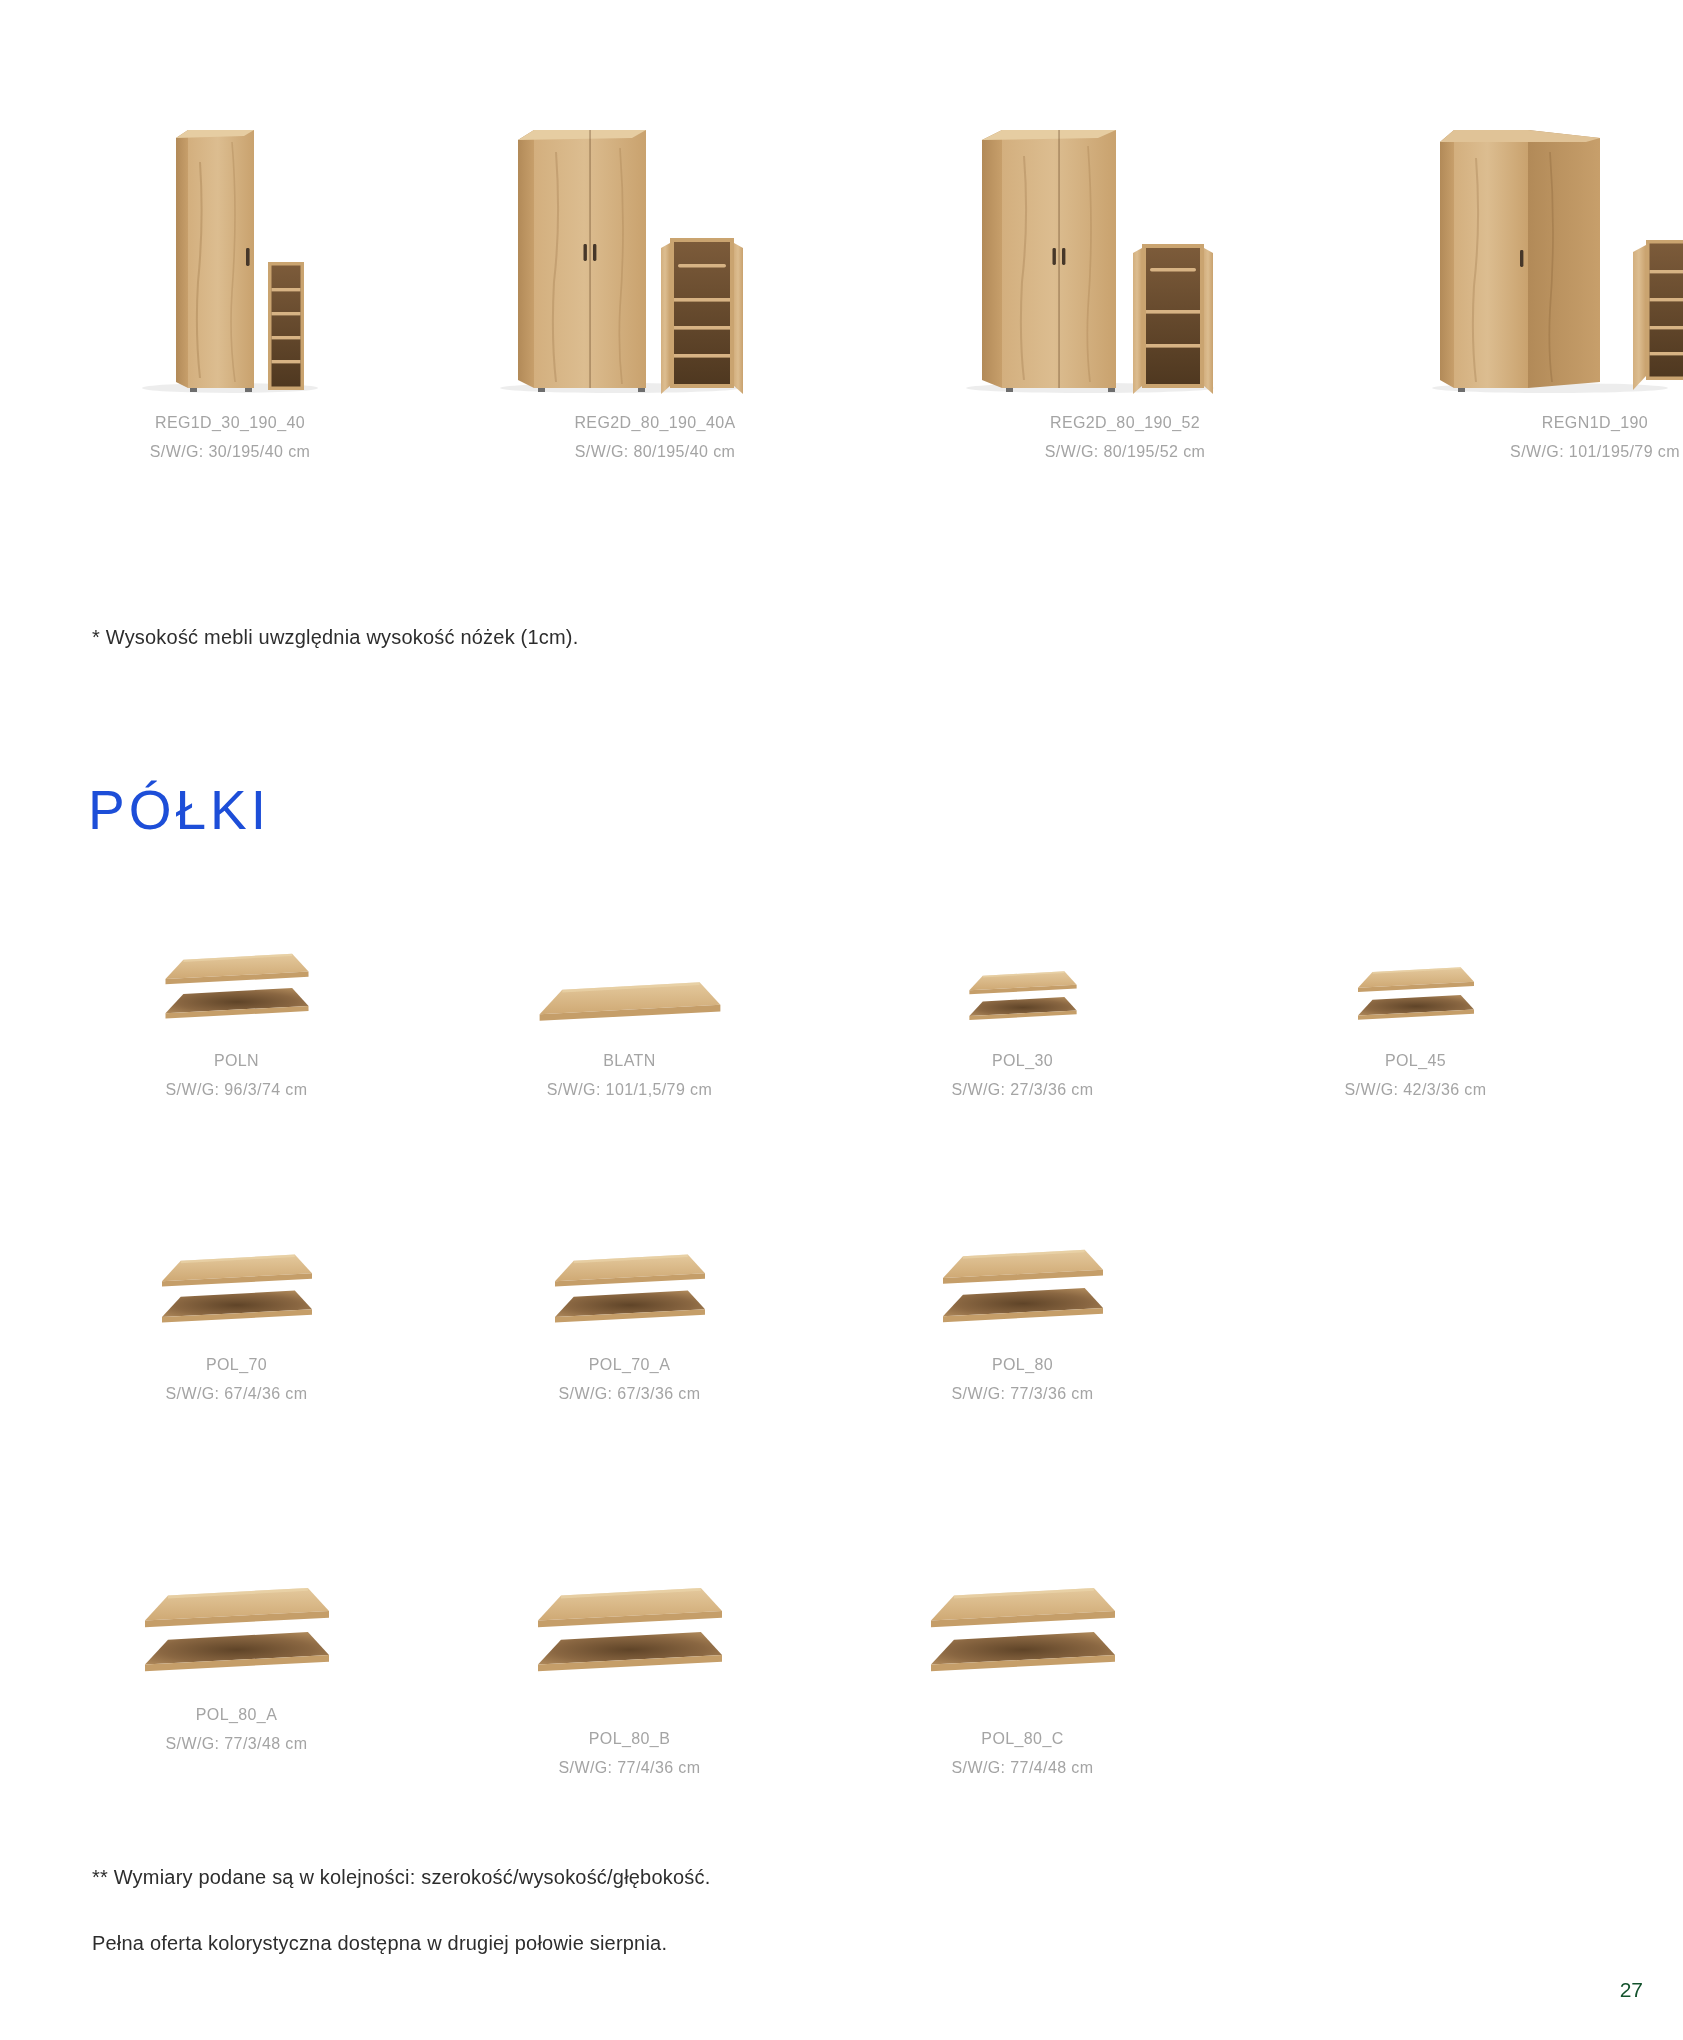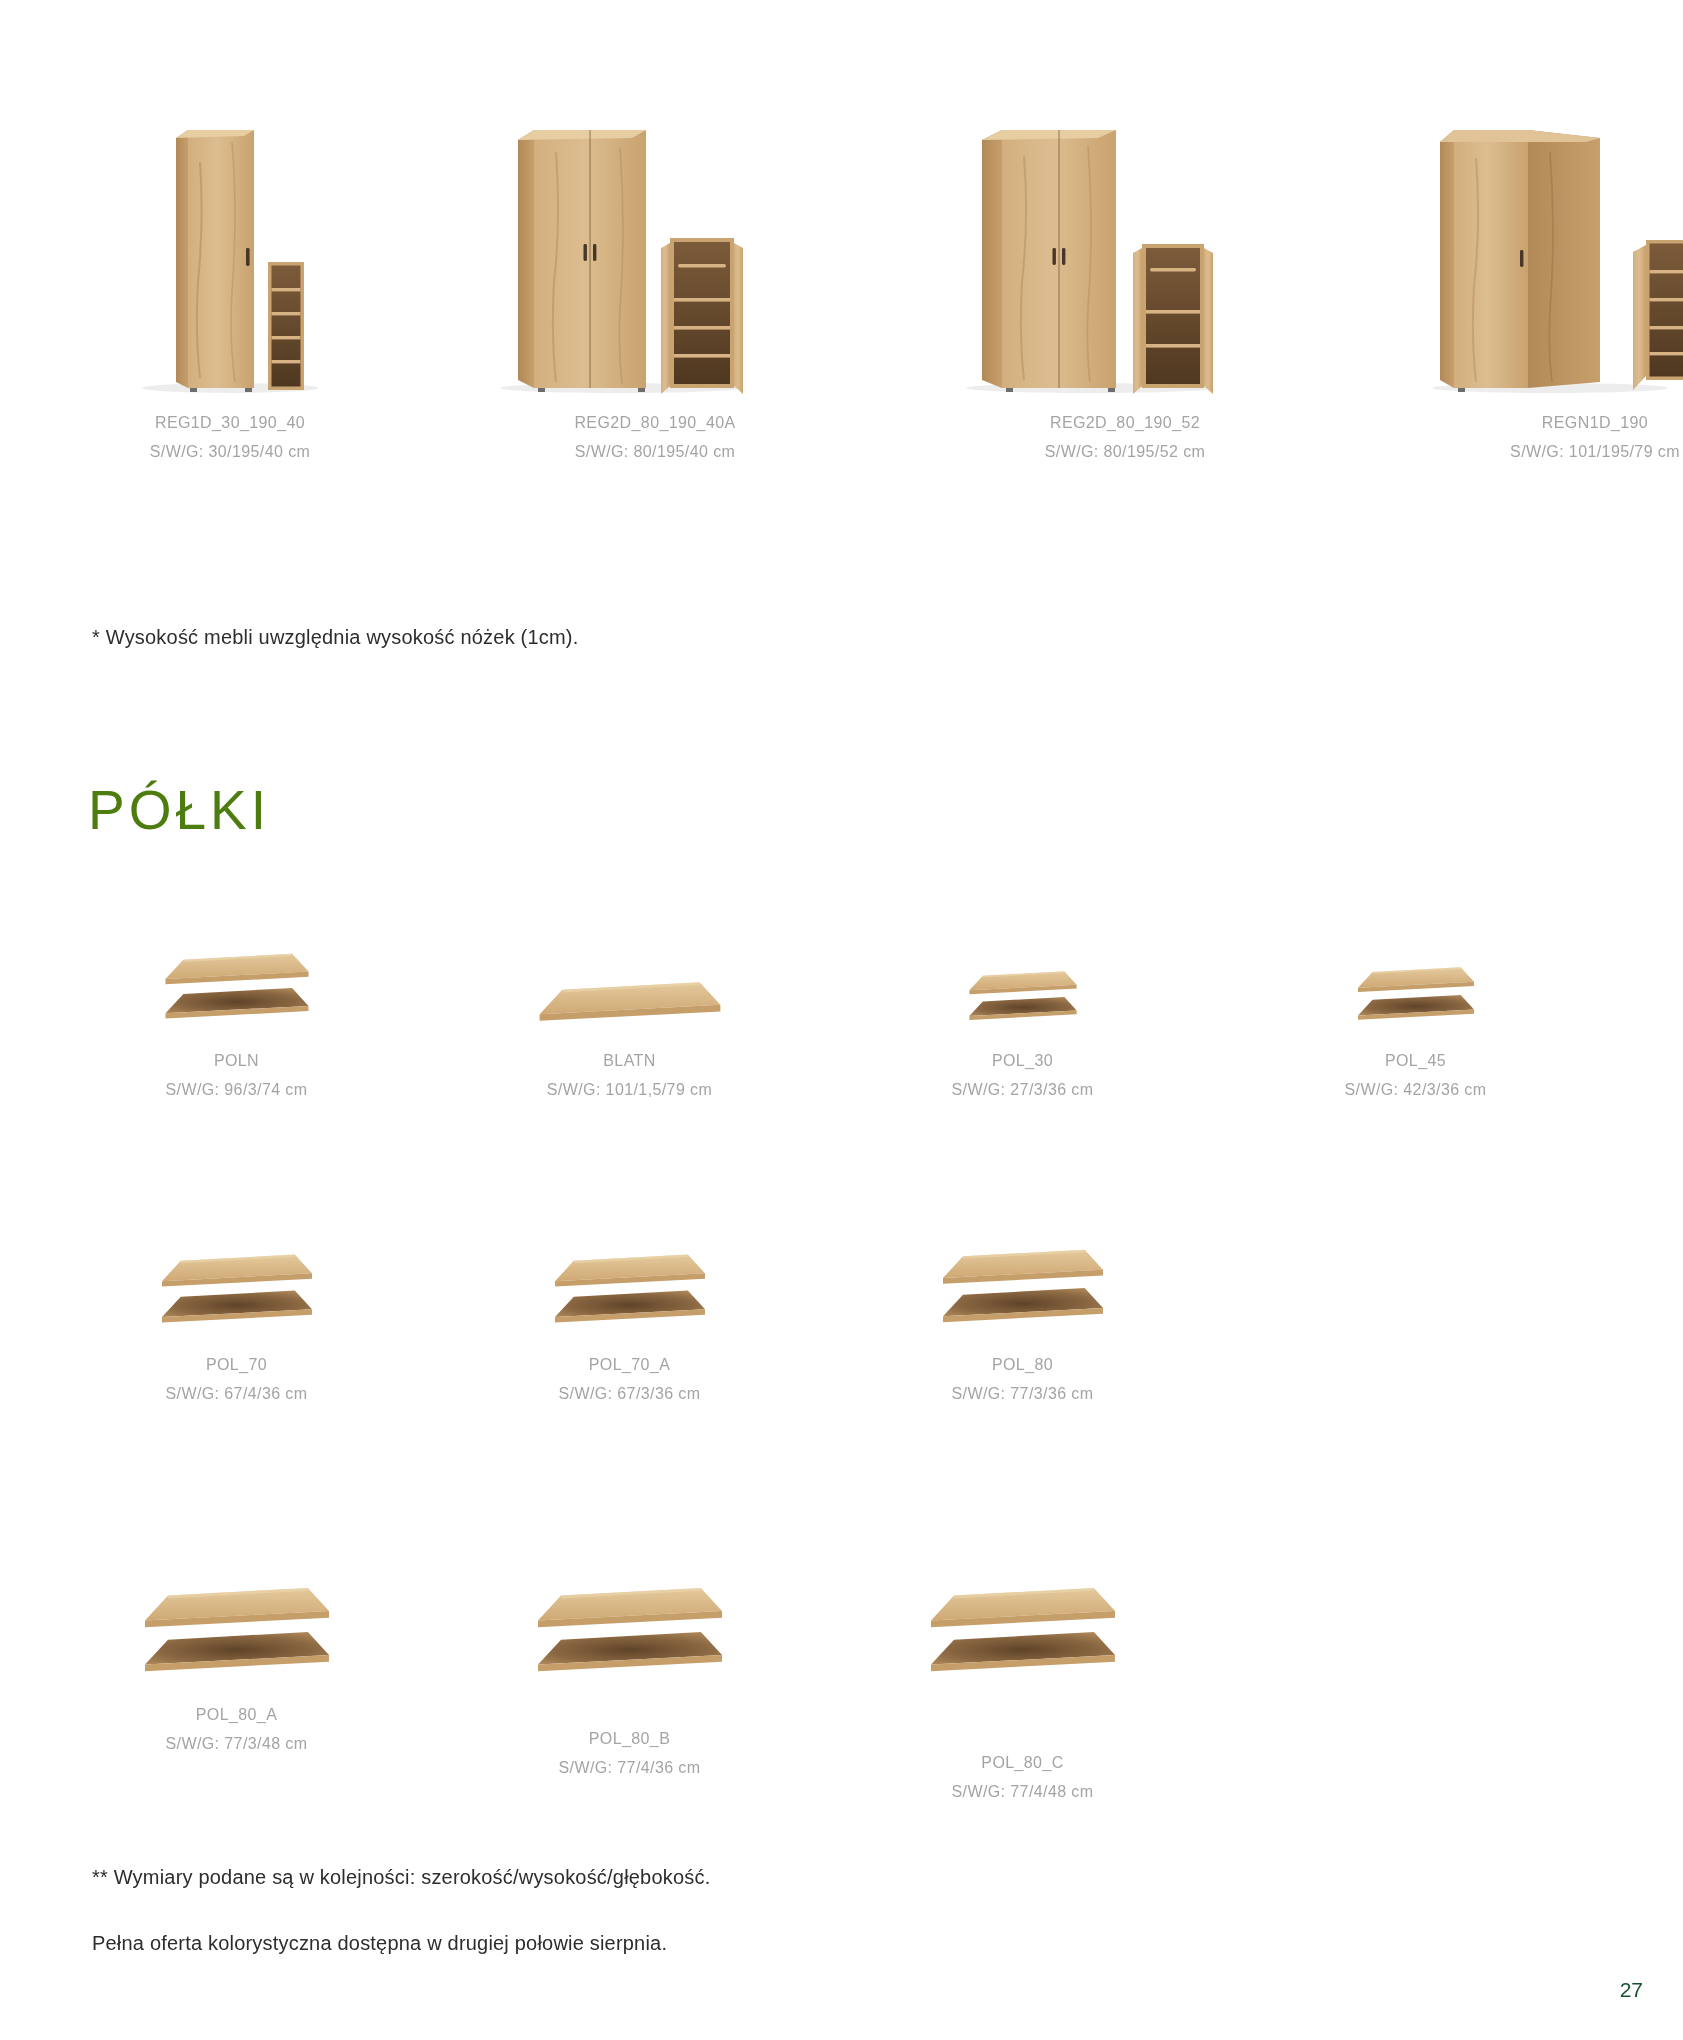--- a/index.html
+++ b/index.html
@@ -30,21 +30,21 @@
     white-space:nowrap;
   }
   
   .note{
     position:absolute;left:92px;
     color:#2d2d2d;font-size:20px;letter-spacing:.2px;
   }
   .section-title{
     position:absolute;left:88px;top:778px;
     margin:0;
-    color:#4d7c0f;font-size:55px;font-weight:400;letter-spacing:4px;
+    color:#1d4ed8;font-size:55px;font-weight:400;letter-spacing:4px;
   }
   .pagenum{
     position:absolute;right:40px;top:1978px;
     color:#14532d;font-size:21px;
   }
   svg{display:block;}
 </style>
 </head>
 <body>
 
@@ -338,21 +338,21 @@
       </figcaption>
     </figure>
 
     <figure class="prod">
       <div class="art art-s">
         <svg width="196" height="92" viewBox="0 0 204 96">
           <use href="#shelfLight" transform="translate(0,2)"></use>
           <use href="#shelfDark" transform="translate(0,48)"></use>
         </svg>
       </div>
-      <figcaption class="caption cap-shelf" style="margin-top:70px">
+      <figcaption class="caption cap-shelf" style="margin-top:46px">
         <div class="pname">POL_80_C</div>
         <div class="pdims">S/W/G: 77/4/48 cm</div>
       </figcaption>
     </figure>
 
     <div></div>
   </section>
 
   <p class="note" style="top:1846px">** Wymiary podane są w kolejności: szerokość/wysokość/głębokość.</p>
   <p class="note" style="top:1912px">Pełna oferta kolorystyczna dostępna w drugiej połowie sierpnia.</p>

